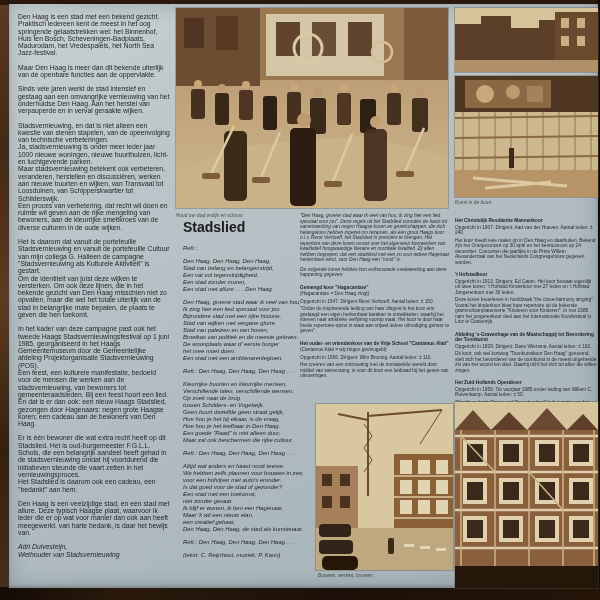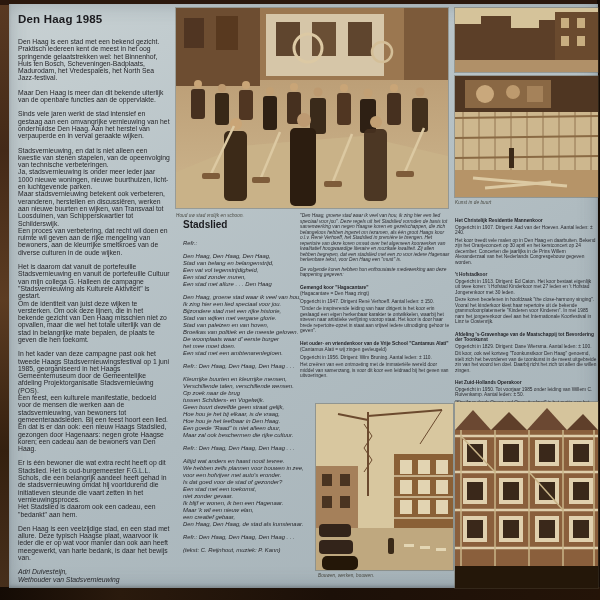--- a/index.html
+++ b/index.html
@@ -24,21 +24,21 @@
   
   .col-left { position:absolute; left:18px; top:13px; width:153px; color:#26262a; }
   .col-left h1 { font-size:11.5px; font-weight:bold; color:#1b1b1f; letter-spacing:.2px; margin-bottom:13px; }
   .col-left p { font-size:6.8px; line-height:7.3px; margin-bottom:7px; white-space:pre-line; }
   .sig div { font-size:6.8px; line-height:7.6px; font-style:italic; }
   
   .photo { position:absolute; display:block; outline:1px solid rgba(90,80,60,.35); }
   .caption { position:absolute; font-size:4.6px; font-style:italic; color:#45453e; letter-spacing:.1px; }
   
   .lyrics { position:absolute; left:183px; top:219px; width:132px; color:#26262a; }
-  .lyrics h2 { font-size:10px; font-weight:bold; color:#1b1b1f; margin-bottom:10px; }
+  .lyrics h2 { font-size:14px; font-weight:bold; color:#1b1b1f; margin-bottom:10px; }
   .stanza { margin-bottom:6px; }
   .stanza .line { font-size:5.9px; line-height:7px; font-style:italic; white-space:nowrap; }
   
   .smallcol p { font-size:4.8px; line-height:5.5px; margin-bottom:4px; color:#2b2b30; }
   .choirs-mid { position:absolute; left:300px; top:213px; width:151px; }
   .choirs-mid .intro p { font-style:italic; }
   .choir { margin-top:7px; }
   .choir .choir-name { font-size:4.8px; line-height:5.5px; font-weight:bold; color:#1f1f24; }
   .choir p { margin-top:1px; margin-bottom:2px; }
   .col-right { position:absolute; left:455px; top:211px; width:142px; }
@@ -48,21 +48,20 @@
 
 <div class="stage">
   <div class="wood-left"></div>
   <div class="wood-top"></div>
   <div class="wood-right"></div>
   <div class="wood-bottom"></div>
 
   <div class="sleeve"></div>
 
   <div class="col-left">
-    <h1>Den Haag 1985</h1>
     <div>
         <p>Den Haag is een stad met een bekend gezicht.
 Praktisch iedereen kent de meest in het oog springende gelaatstrekken wel: het Binnenhof, Huis ten Bosch, Scheveningen-Badplaats, Madurodam, het Vredespaleis, het North Sea Jazz-festival.</p>
         <p>Maar Den Haag is meer dan dit bekende uiterlijk van de openbare functies aan de oppervlakte.</p>
         <p>Sinds vele jaren werkt de stad intensief en gestaag aan een omvangrijke vernieuwing van het onderhuidse Den Haag. Aan het herstel van verpauperde en in verval geraakte wijken.</p>
         <p>Stadsvernieuwing, en dat is niet alleen een kwestie van stenen stapelen, van de opeenvolging van technische verbeteringen.
 Ja, stadsvernieuwing is onder meer ieder jaar 1000 nieuwe woningen, nieuwe buurthuizen, licht- en luchtgevende parken.
 Maar stadsvernieuwing betekent ook verbeteren, veranderen, herstellen en discussiëren, werken aan nieuwe buurten en wijken, van Transvaal tot Loosduinen, van Schipperskwartier tot Schilderswijk.
 Een proces van verbetering, dat recht wil doen en ruimte wil geven aan de rijke mengeling van bewoners, aan de kleurrijke smeltkroes van de diverse culturen in de oude wijken.</p>
         <p>Het is daarom dat vanuit de portefeuille Stadsvernieuwing en vanuit de portefeuille Cultuur van mijn collega G. Halleen de campagne "Stadsvernieuwing als Kulturele Aktiviteit" is gestart.

